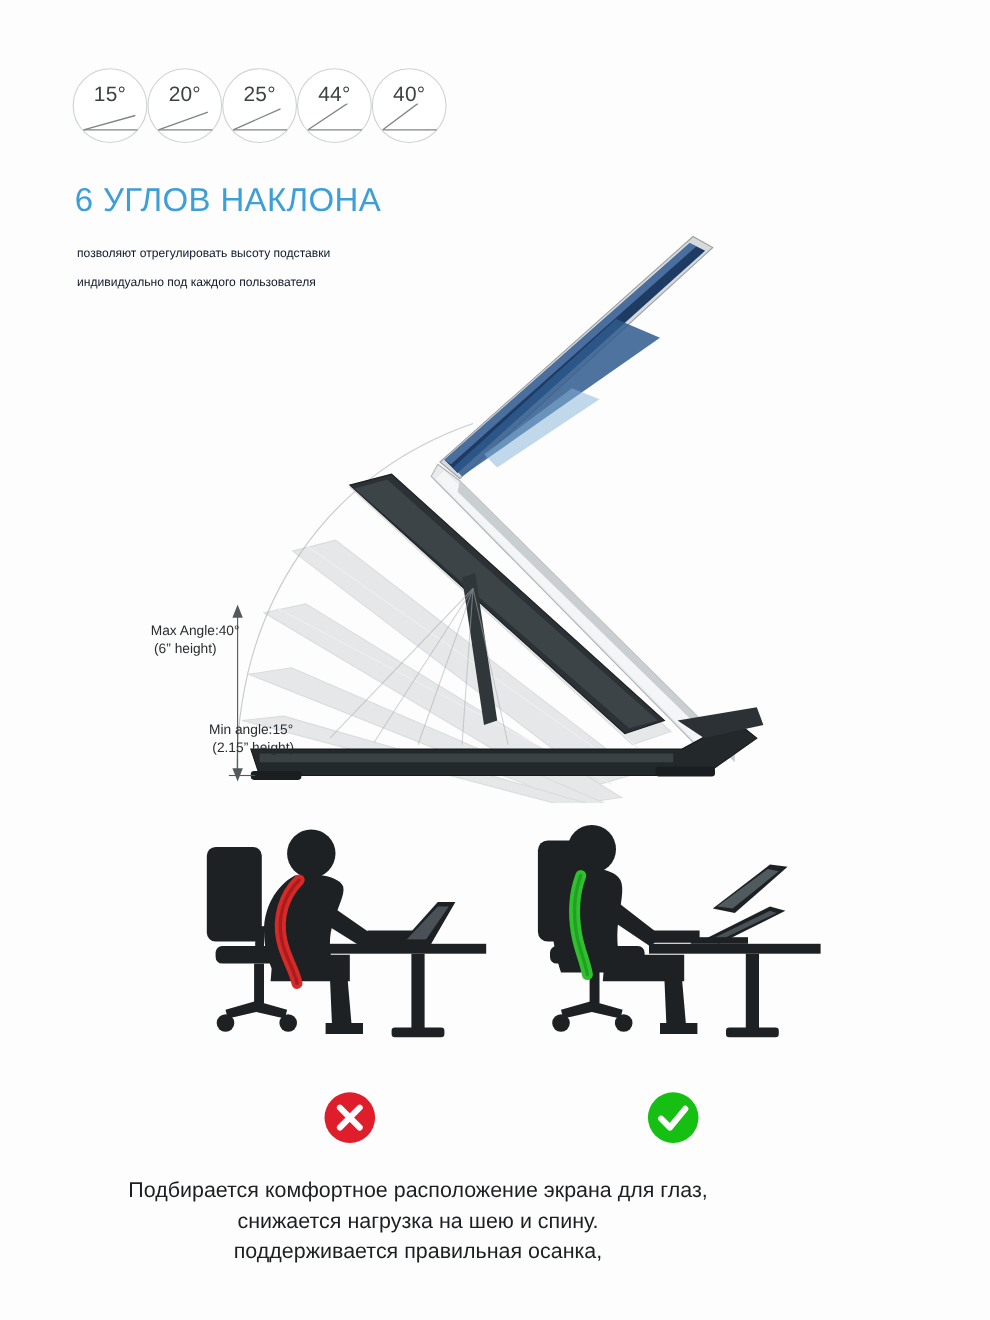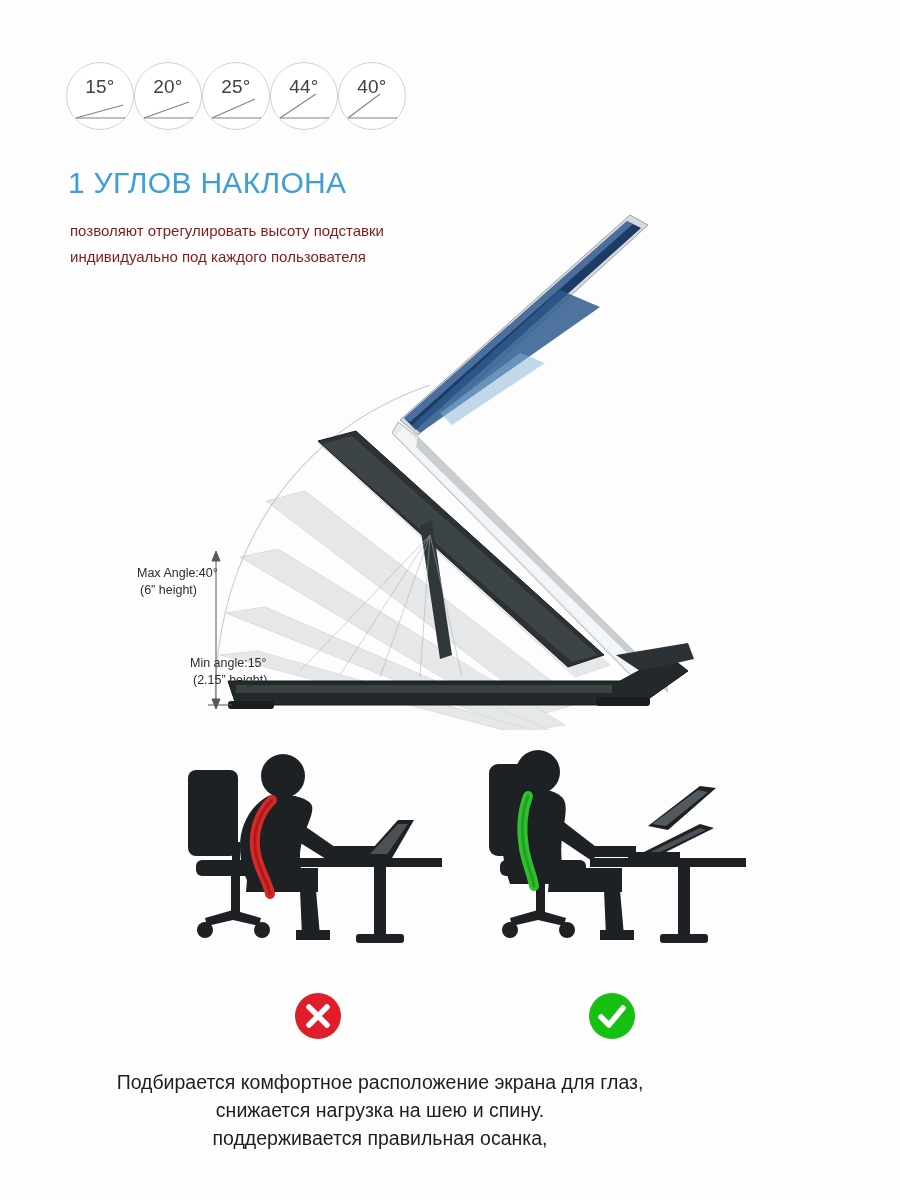--- a/index.html
+++ b/index.html
@@ -56,23 +56,23 @@
     top: 166px;
     left: 68px;
     font-size: 30px;
     color: #3d9fd6;
     letter-spacing: .3px;
   }
   .sub {
     position: absolute;
     top: 218px;
     left: 70px;
-    font-size: 15px;
+    font-size: 11px;
     line-height: 26px;
-    color: #7f1d1d;
+    color: #0f172a;
   }
 
   
   .illus {
     position: absolute;
     top: 185px;
     left: 0;
     width: 900px;
     height: 545px;
   }
@@ -172,21 +172,21 @@
     <div class="angle-badge">
       <span class="deg">40°</span>
       <svg width="52" height="26" viewBox="0 0 52 26">
         <line x1="1" y1="24" x2="50" y2="24" stroke="#7f8487" stroke-width="1.2"></line>
         <line x1="1" y1="24" x2="33" y2="0" stroke="#7f8487" stroke-width="1.2"></line>
       </svg>
     </div>
 
   </div>
 
-  <div class="h1">1 УГЛОВ НАКЛОНА</div>
+  <div class="h1">6 УГЛОВ НАКЛОНА</div>
   <div class="sub">
     <div>позволяют отрегулировать высоту подставки</div>
     <div>индивидуально под каждого пользователя</div>
   </div>
 
   <div class="illus">
     <svg width="900" height="545" viewBox="0 0 900 545">
 
       <path d="M215 520 C 215 360, 300 245, 430 200" fill="none" stroke="#c8cccd" stroke-width="1.1"></path>
 

